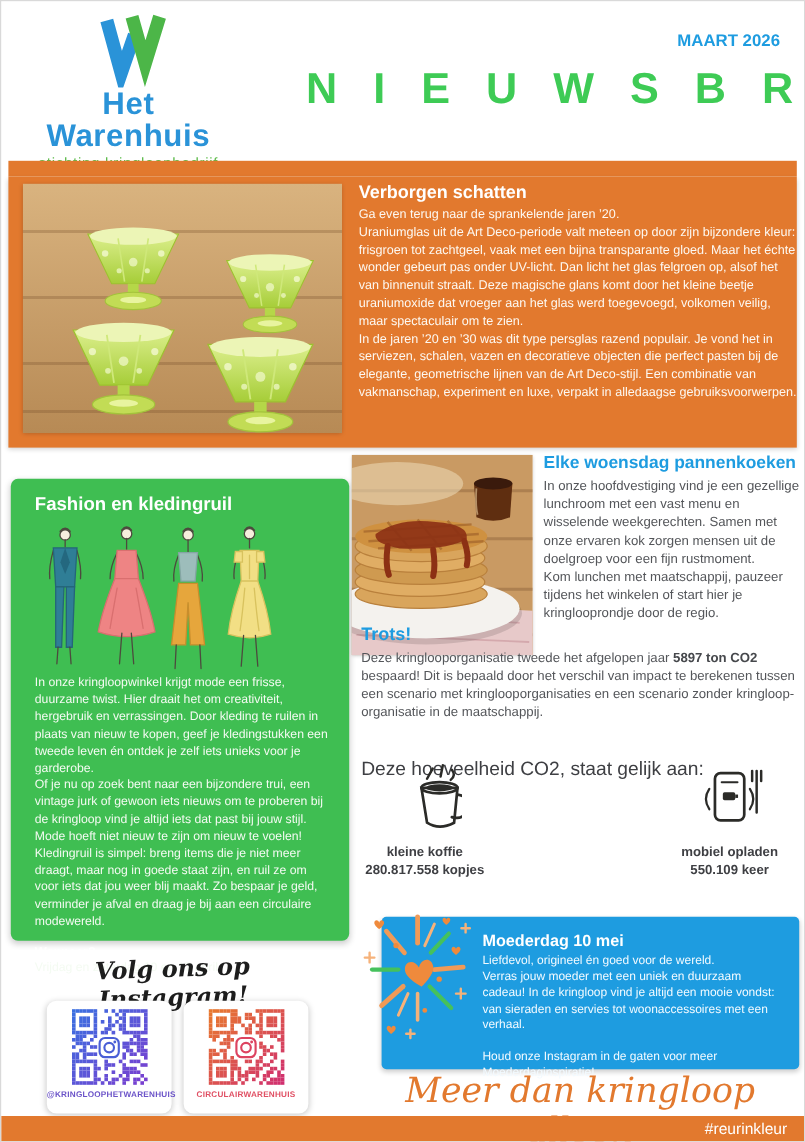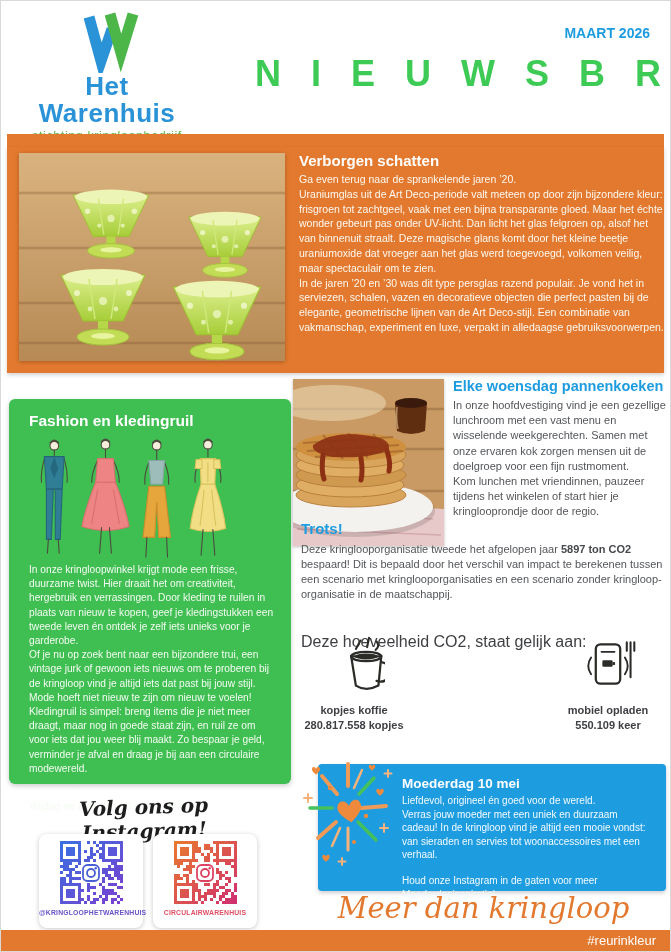--- a/index.html
+++ b/index.html
@@ -201,40 +201,40 @@
         <path d="M10,64 L100,58 M14,72 L106,66 M22,78 L110,72"></path>
         <path d="M30,56 L50,80 M55,54 L75,79 M80,55 L97,75"></path>
       </g>
       <path d="M20,66 Q40,52 70,56 Q98,58 96,70 Q80,80 40,78 Q18,74 20,66 Z" fill="#8c3014" opacity=".9"></path>
       <path d="M30,76 q-2,16 1,24 M68,79 q2,14 0,22 M94,72 q4,12 2,20" stroke="#8c3014" stroke-width="5" stroke-linecap="round" fill="none"></path>
     </g>
   </svg>
   <div class="pk-col">
     <h2 class="blue-h">Elke woensdag pannenkoeken</h2>
     <p class="gray-p">In onze hoofdvestiging vind je een gezellige lunchroom met een vast menu en wisselende weekgerechten. Samen met onze ervaren kok zorgen mensen uit de doelgroep voor een fijn rustmoment.</p>
-    <p class="gray-p">Kom lunchen met vriendinnen, pauzeer tijdens het winkelen of start hier je kringlooprondje door de regio.</p>
+    <p class="gray-p">Kom lunchen met maatschappij, pauzeer tijdens het winkelen of start hier je kringlooprondje door de regio.</p>
   </div>
 
   <h2 class="trots-title">Trots!</h2>
   <div class="trots-para"><span>Deze kringlooporganisatie tweede het afgelopen jaar </span><b>5897 ton CO2</b><span> bespaard! Dit is bepaald door het verschil van impact te berekenen tussen een scenario met kringlooporganisaties en een scenario zonder kringloop-organisatie in de maatschappij.</span></div>
   <div class="equiv-head">Deze hoeveelheid CO2, staat gelijk aan:</div>
 
   <div class="equiv-row">
     <div class="equiv-item">
       <svg width="62" height="62" viewBox="0 0 66 66">
         <g fill="none" stroke="#2b2b28" stroke-width="2.4" stroke-linecap="round">
           <path d="M40,8 l-5,9 M49,5 l-2,10 M57,9 q4,5 -1,9" stroke-width="2.2"></path>
           <path d="M30,25 L62,25 L59,56 Q46,63 35,56 Z"></path>
           <ellipse cx="46" cy="25" rx="16" ry="5"></ellipse>
           <ellipse cx="46" cy="25" rx="12" ry="3.2" fill="#2b2b28" stroke="none"></ellipse>
           <path d="M62,31 q12,2 8,14 q-3,9 -13,6"></path>
         </g>
       </svg>
       <div class="equiv-label">
-        <div>kopjes koffie</div>
+        <div>kleine koffie</div>
         <div>280.817.558 kopjes</div>
       </div>
     </div>
     <div class="equiv-item">
       <svg width="62" height="62" viewBox="0 0 66 66">
         <g fill="none" stroke="#2b2b28" stroke-width="2.4" stroke-linecap="round">
           <rect x="20" y="12" width="26" height="42" rx="5"></rect>
           <path d="M26,20 h14" stroke-width="1.8"></path>
           <rect x="27" y="29" width="11" height="7" rx="1.5" fill="#2b2b28" stroke="none"></rect>
           <rect x="38" y="31" width="2.5" height="3" fill="#2b2b28" stroke="none"></rect>

